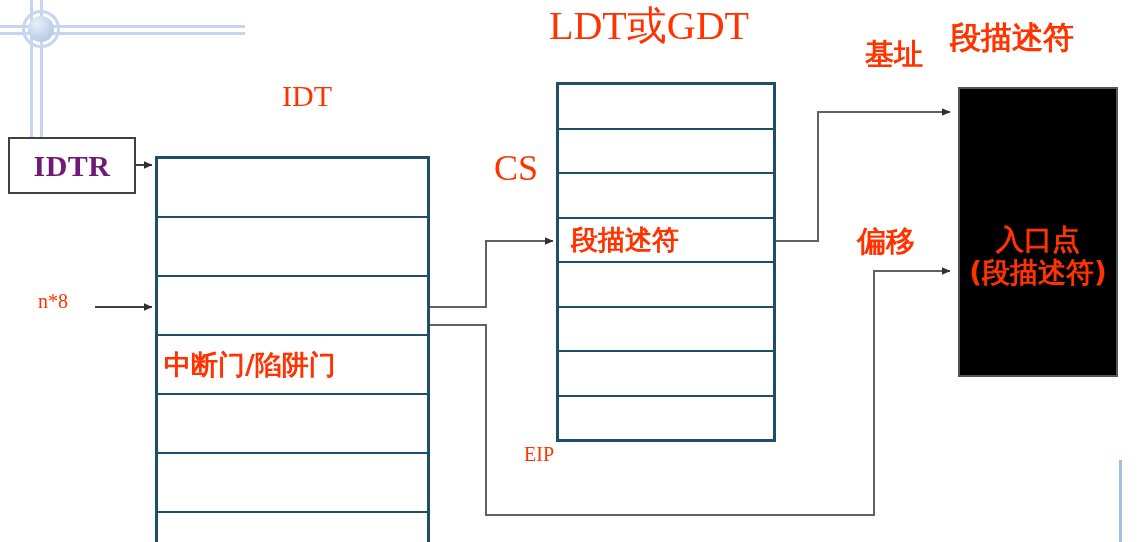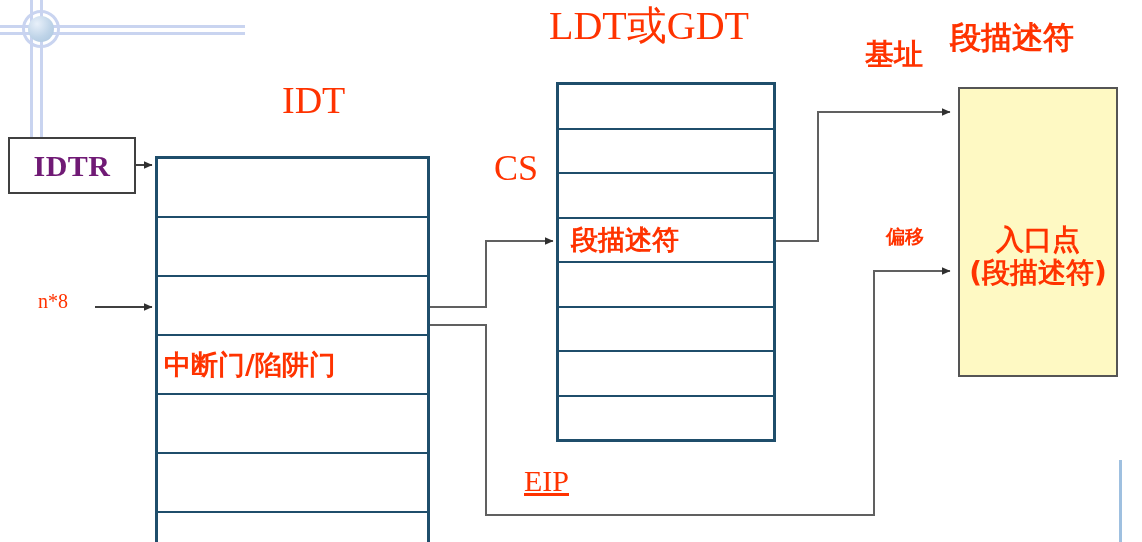--- a/index.html
+++ b/index.html
@@ -83,21 +83,21 @@
 
   #gdt-table { left: 556px; top: 82px; width: 220px; height: 360px; }
   #gdt-table .row .cell-text { font-size: 27px; padding-left: 6px; }
 
   
   #exec-box {
     position: absolute;
     left: 958px; top: 87px;
     width: 160px; height: 290px;
     border: 2px solid #555555;
-    background: #fef9c3;
+    background: #000000;
     box-sizing: border-box;
   }
   #exec-box .inner {
     position: absolute;
     left: 0; right: 0;
     top: 134px;
     text-align: center;
     color: #FF3300;
     font-family: "DejaVu Sans", sans-serif;
     font-weight: bold;
@@ -161,21 +161,21 @@
 
     <path d="M776,241 L818,241 L818,112 L950,112" stroke="#606060" stroke-width="2" fill="none" marker-end="url(#arrowhead)"></path>
   </svg>
 
   <div id="idtr-box">
     <span class="t">IDTR</span>
   </div>
 
   <div class="lbl lbl-serif" style="left:38px; top:291px; font-size:20px;">n*8</div>
 
-  <div class="lbl lbl-serif" style="left:282px; top:81px; font-size:38px;">IDT</div>
+  <div class="lbl lbl-serif" style="left:282px; top:81px; font-size:30px;">IDT</div>
 
   <div class="table-box" id="idt-table">
     <div class="row">
         <span class="cell-text"></span>
       </div>
     <div class="row">
         <span class="cell-text"></span>
       </div>
     <div class="row">
         <span class="cell-text"></span>
@@ -192,21 +192,21 @@
     <div class="row">
         <span class="cell-text"></span>
       </div>
     <div class="row">
         <span class="cell-text"></span>
       </div>
   </div>
 
   <div class="lbl lbl-serif" style="left:494px; top:150px; font-size:36px;">CS</div>
 
-  <div class="lbl lbl-serif" style="left:524px; top:466px; font-size:30px;text-decoration:underline;">EIP</div>
+  <div class="lbl lbl-serif" style="left:524px; top:444px; font-size:20px;">EIP</div>
 
   <div class="lbl lbl-serif" style="left:549px; top:6px; font-size:40px;">LDT或GDT</div>
 
   <div class="table-box" id="gdt-table">
     <div class="row">
         <span class="cell-text"></span>
       </div>
     <div class="row">
         <span class="cell-text"></span>
       </div>
@@ -225,21 +225,21 @@
     <div class="row">
         <span class="cell-text"></span>
       </div>
     <div class="row">
         <span class="cell-text"></span>
       </div>
   </div>
 
   <div class="lbl lbl-sans" style="left:865px; top:40px; font-size:29px;">基址</div>
 
-  <div class="lbl lbl-sans" style="left:857px; top:227px; font-size:19px;margin-left:29px;">偏移</div>
+  <div class="lbl lbl-sans" style="left:857px; top:227px; font-size:29px;">偏移</div>
 
   <div class="lbl lbl-sans" style="left:950px; top:22px; font-size:31px;">段描述符</div>
 
   <div id="exec-box">
     <div class="inner">
       <div>入口点</div>
       <div>(段描述符)</div>
     </div>
   </div>
 

